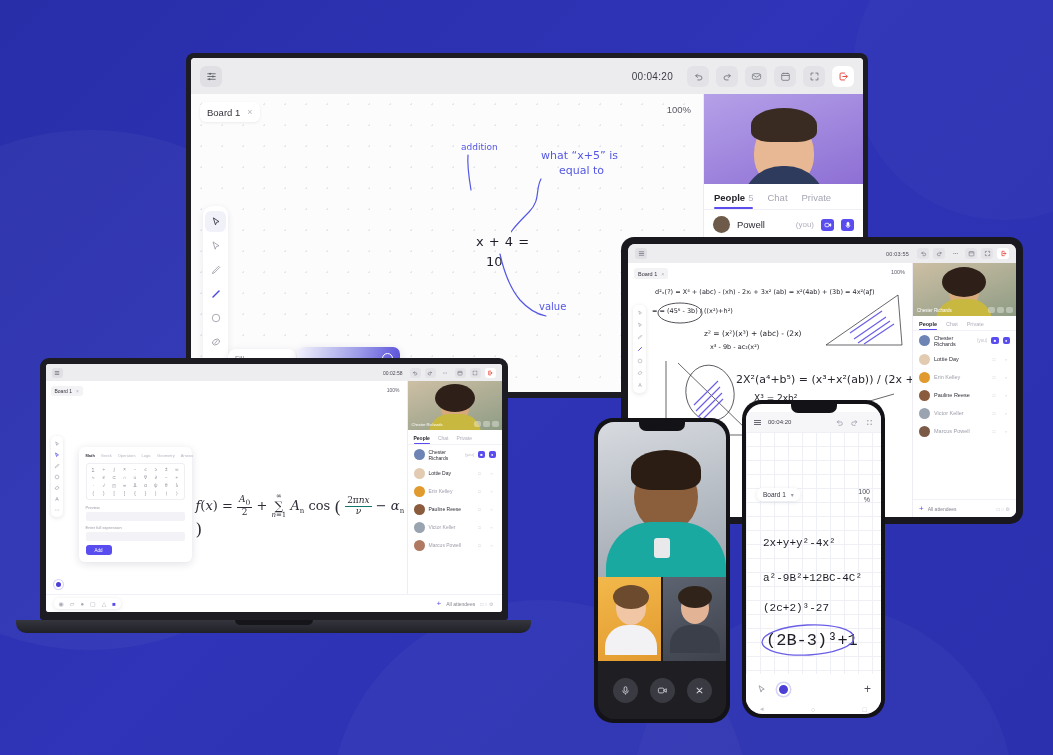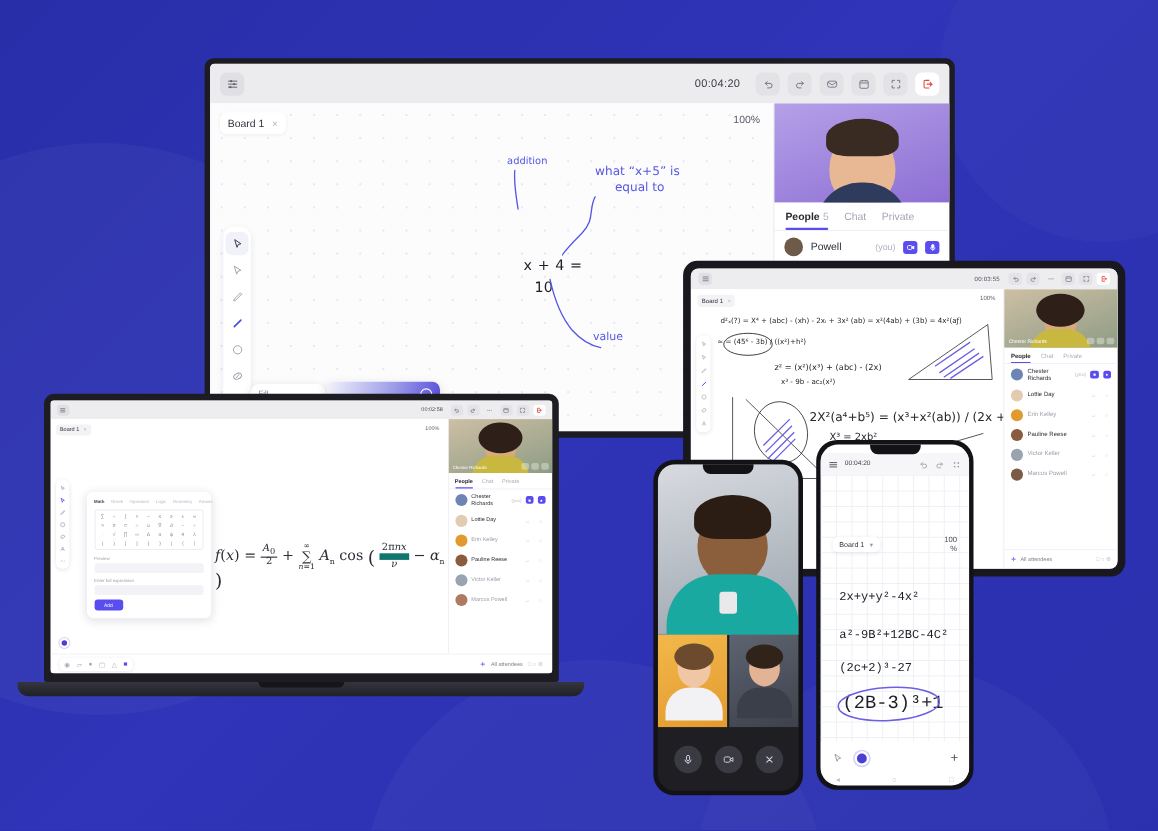--- a/index.html
+++ b/index.html
@@ -794,21 +794,21 @@
             <span style="display:inline-block;text-align:center;vertical-align:middle;font-size:9px;line-height:1.05">
               <span style="display:block;border-bottom:1px solid #2c2c36;padding:0 2px"><i>A</i><sub>0</sub></span><span style="display:block">2</span>
             </span>
             +
             <span style="display:inline-block;text-align:center;vertical-align:middle;font-size:7px;line-height:1">
               <span style="display:block">∞</span><span style="display:block;font-size:12px">∑</span><span style="display:block"><i>n</i>=1</span>
             </span>
             <i>A</i><sub style="font-size:7px">n</sub> cos
             <span style="font-size:17px;vertical-align:-3px">(</span>
             <span style="display:inline-block;text-align:center;vertical-align:middle;font-size:9px;line-height:1.05">
-              <span style="display:block;border-bottom:6px solid #0f766e;padding:0 2px">2π<i>nx</i></span><span style="display:block"><i>ν</i></span>
+              <span style="display:block;border-bottom:1px solid #0f766e;padding:0 2px">2π<i>nx</i></span><span style="display:block"><i>ν</i></span>
             </span>
             − <i>α</i><sub style="font-size:7px">n</sub>
             <span style="font-size:17px;vertical-align:-3px">)</span>
           </div>
           <div class="lp-rec"></div>
         </div>
 
         <div class="lp-right">
           <div class="lp-self">
             <div style="position:absolute;width:28px;height:31px;left:33px;top:11px;background:#d9a97e;border-radius:50%"></div>

